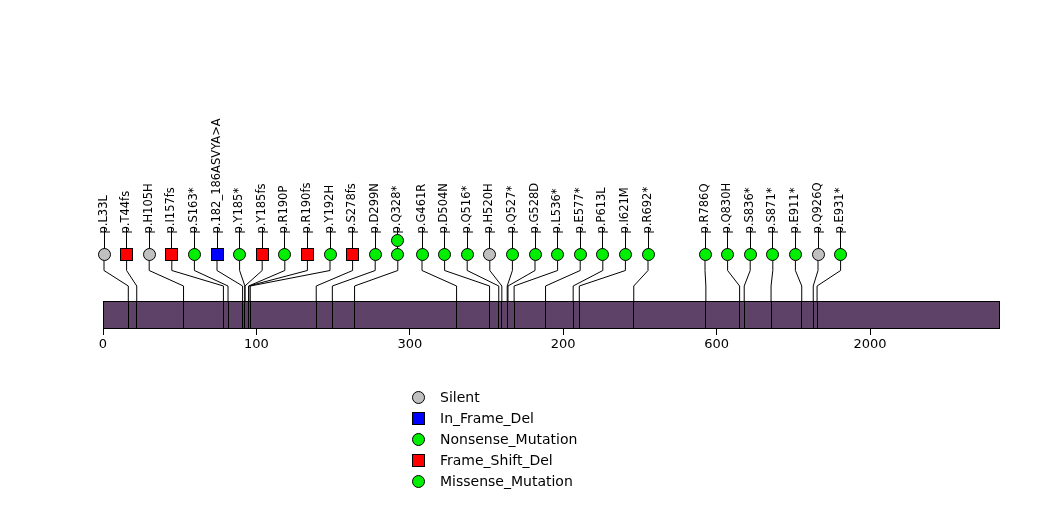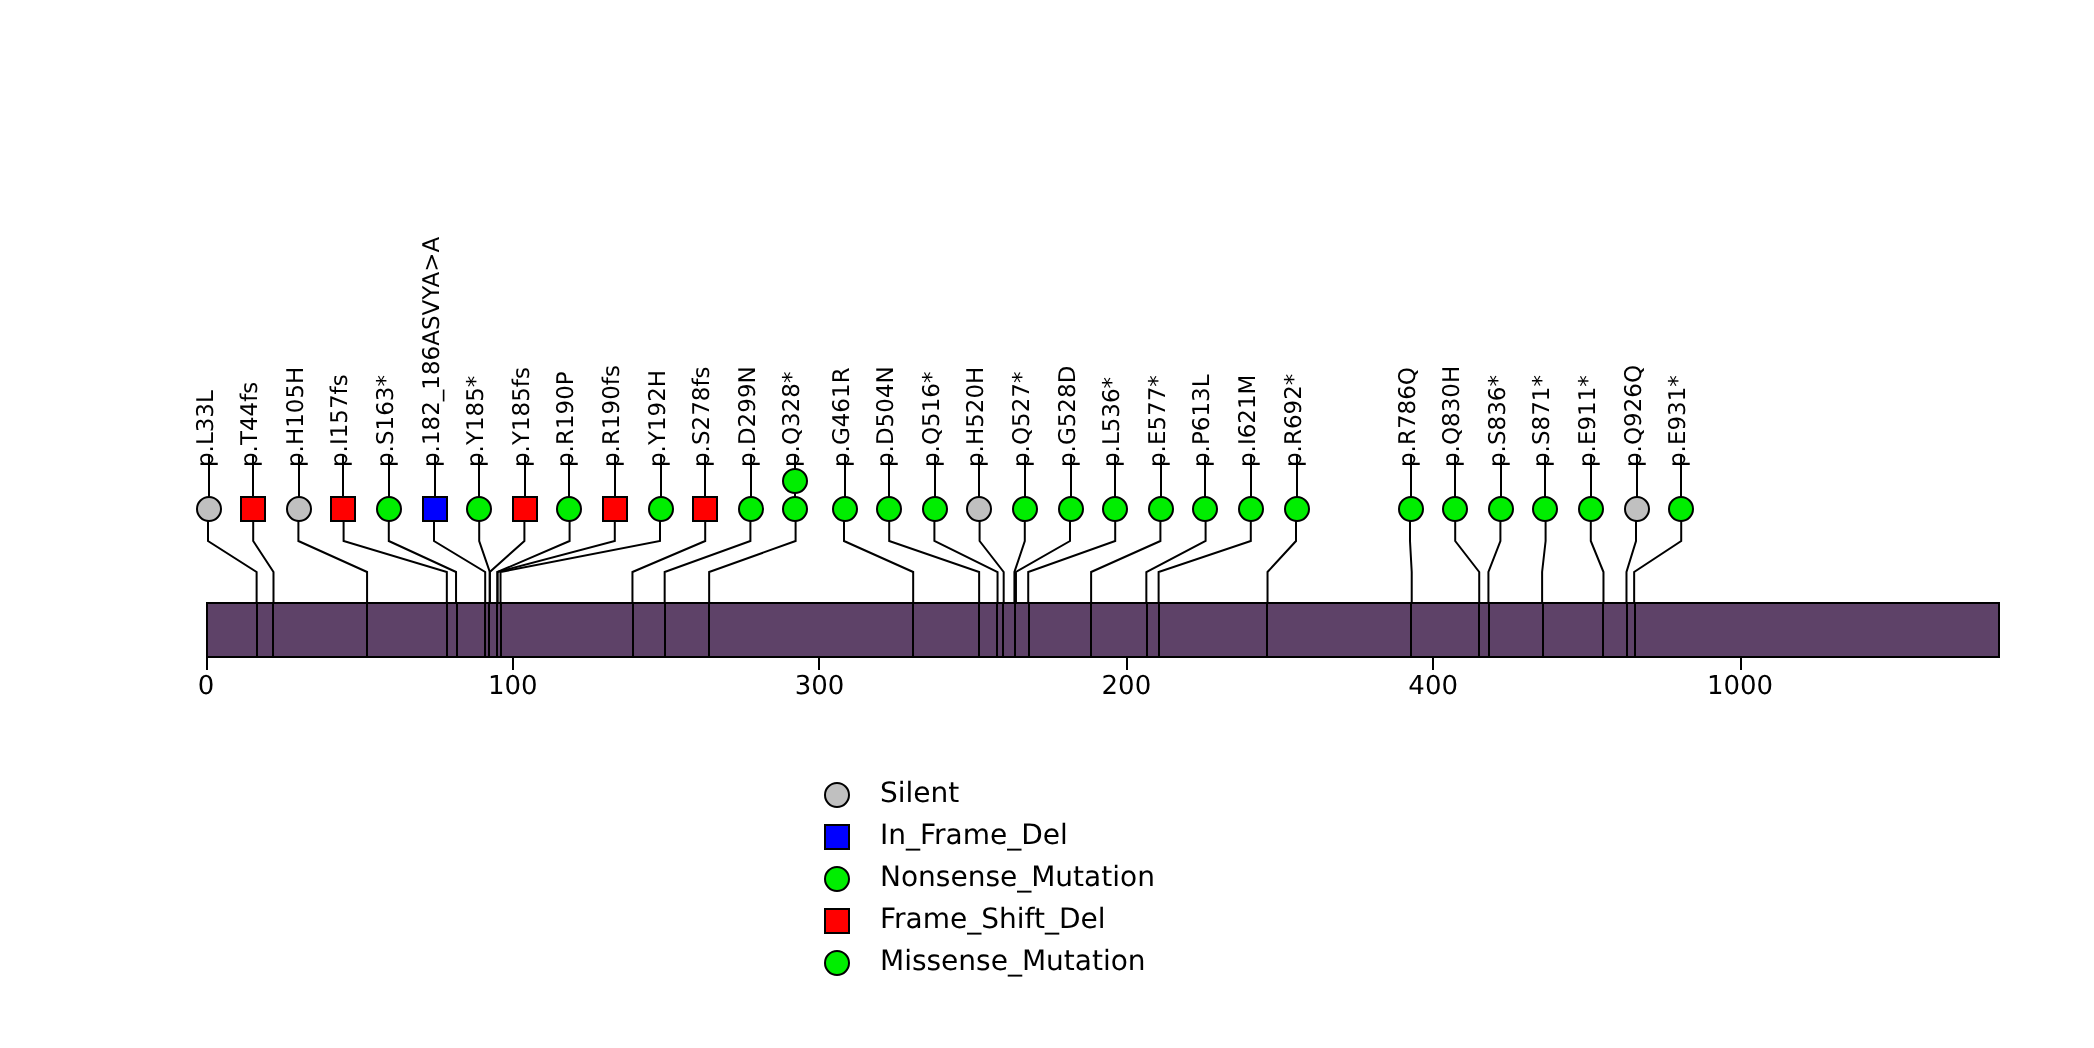--- a/index.html
+++ b/index.html
@@ -229,23 +229,23 @@
   <div id="axis">
       <div class="axtick" style="left: 102.5px; top: 329px;"></div>
       <div class="axlab" style="left: 103px; top: 337px;">0</div>
       <div class="axtick" style="left: 255.9px; top: 329px;"></div>
       <div class="axlab" style="left: 256.4px; top: 337px;">100</div>
       <div class="axtick" style="left: 409.3px; top: 329px;"></div>
       <div class="axlab" style="left: 409.8px; top: 337px;">300</div>
       <div class="axtick" style="left: 562.7px; top: 329px;"></div>
       <div class="axlab" style="left: 563.2px; top: 337px;">200</div>
       <div class="axtick" style="left: 716.1px; top: 329px;"></div>
-      <div class="axlab" style="left: 716.6px; top: 337px;">400</div>
+      <div class="axlab" style="left: 716.6px; top: 337px;">600</div>
       <div class="axtick" style="left: 869.5px; top: 329px;"></div>
-      <div class="axlab" style="left: 870px; top: 337px;">1000</div>
+      <div class="axlab" style="left: 870px; top: 337px;">2000</div>
     </div>
 
   <div id="legend" style="left: 412px; top: 388px;">
       <div class="lgrow" style="left: 0px; top: 0px;">
         <span class="lgmk circle" style="background: rgb(192, 192, 192);"></span>
         <span class="lgtxt">Silent</span>
       </div>
       <div class="lgrow" style="left: 0px; top: 21px;">
         <span class="lgmk square" style="background: rgb(0, 0, 255);"></span>
         <span class="lgtxt">In_Frame_Del</span>

